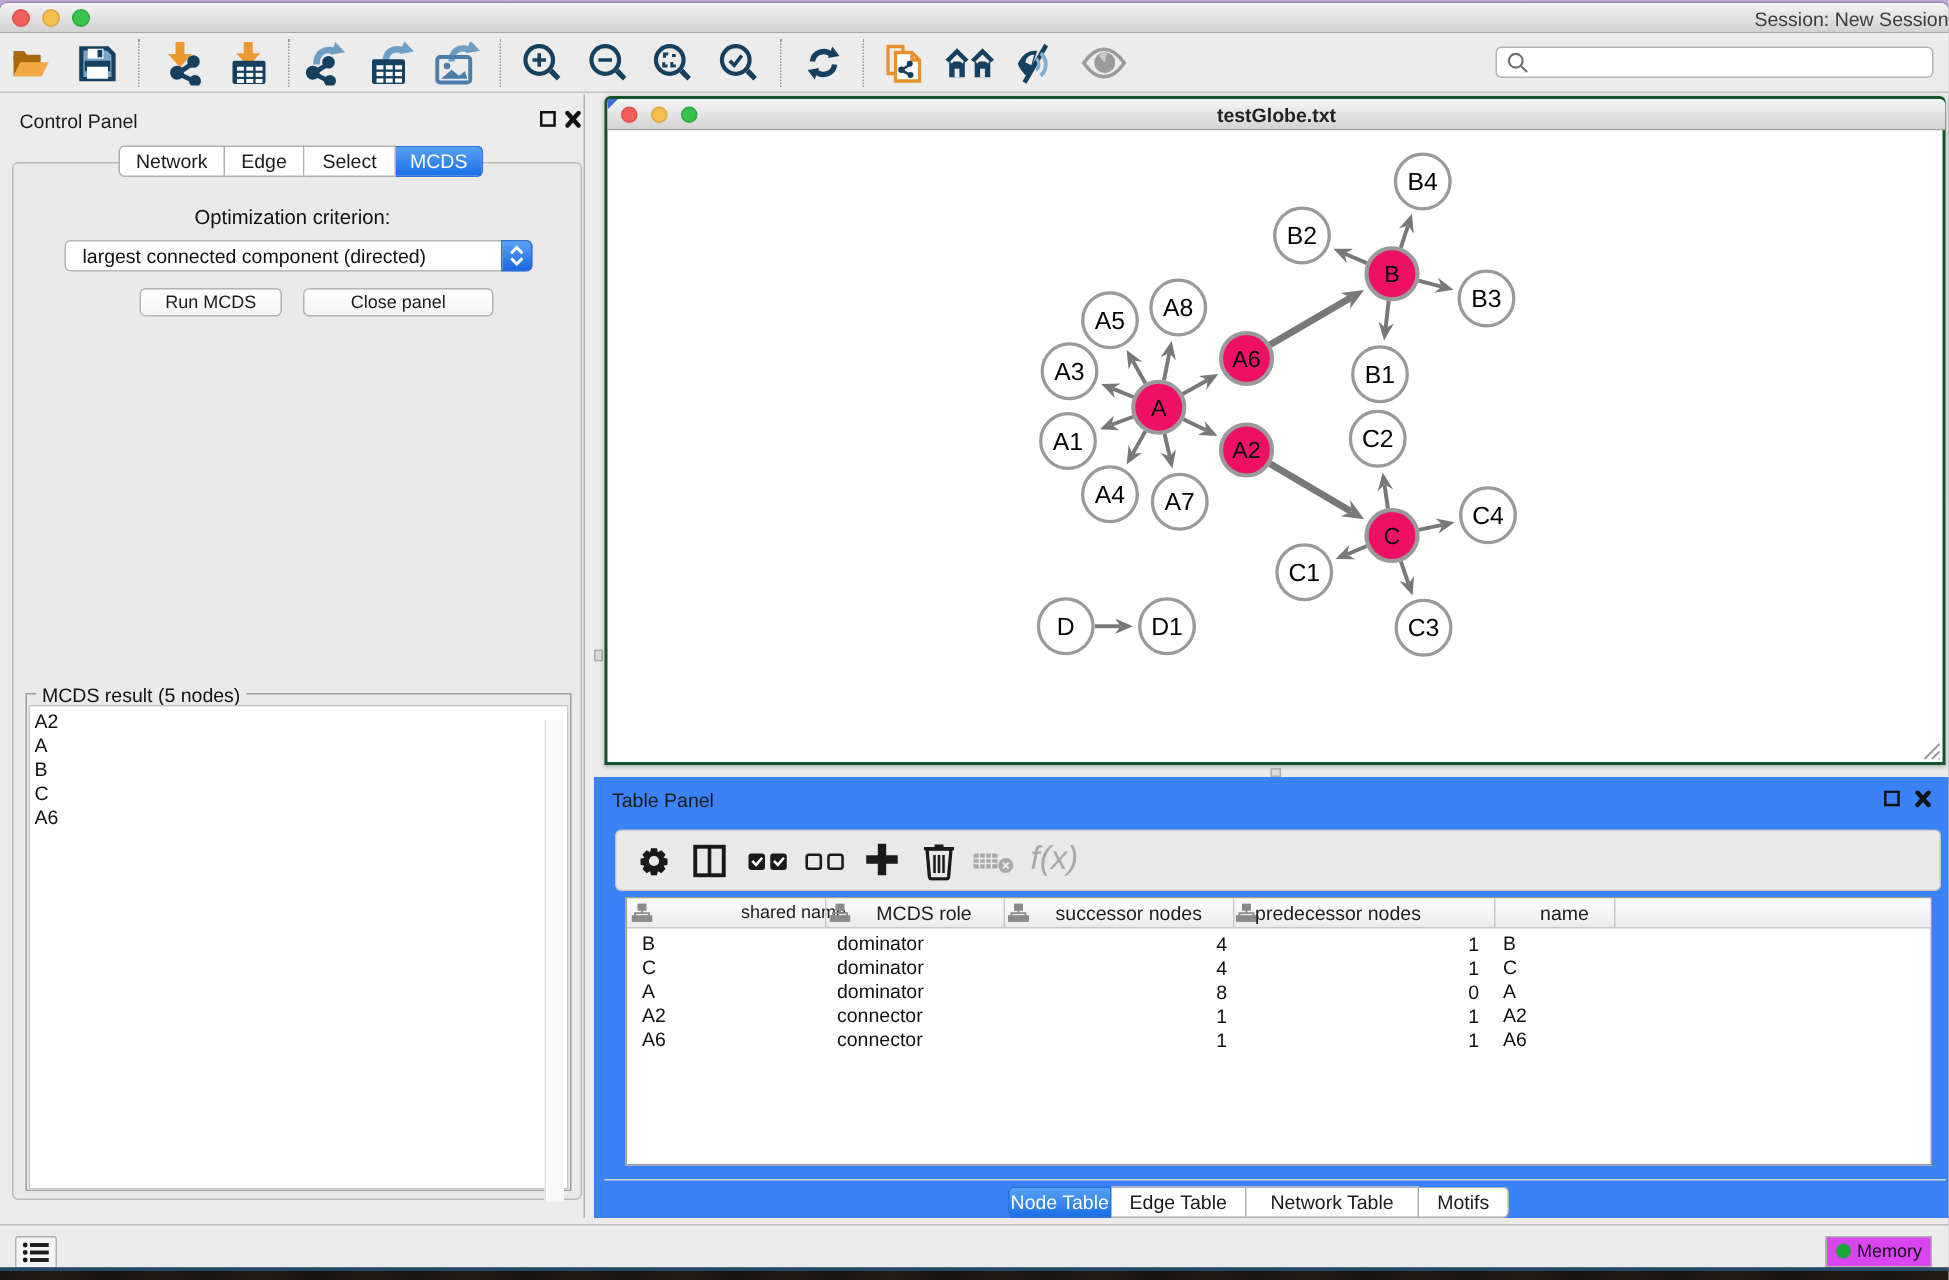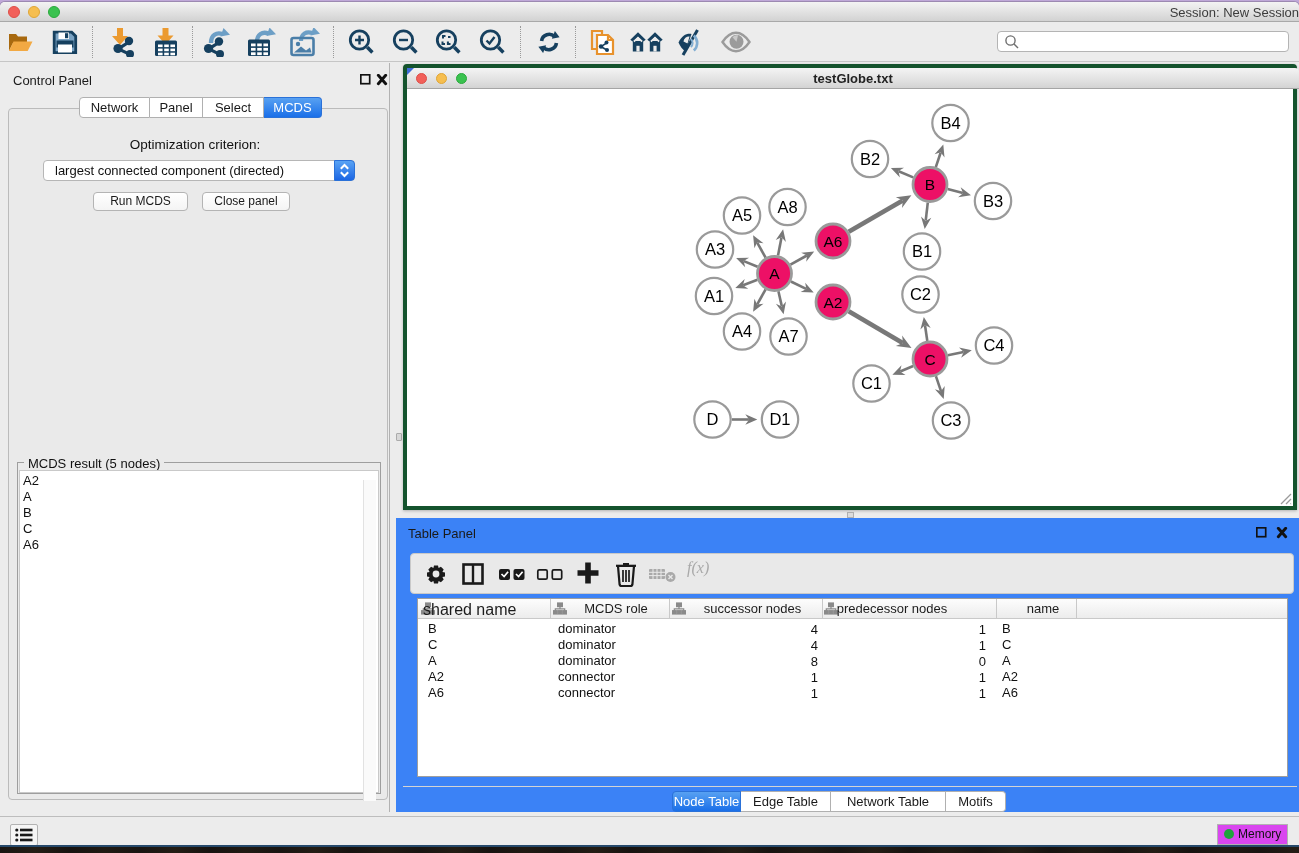--- a/index.html
+++ b/index.html
@@ -244,39 +244,39 @@
 </div>
 <div id="cpanel">
  <div class="hdr">Control Panel</div>
  <svg width="28" height="12" viewBox="0 0 28 12" style="position:absolute;left:360px;top:11px">
   <rect x="0.8" y="0.8" width="8.9" height="8.9" fill="none" stroke="#111" stroke-width="1.7"></rect>
   <path d="M18.3 1.3 L25.7 9.7 M25.7 1.3 L18.3 9.7" stroke="#111" stroke-width="2.9" stroke-linecap="round"></path>
       </svg>
  <div id="cpcontent"></div>
  <div class="tabs" style="left:79px;top:34px">
   <div class="tab first" style="width:71px">Network</div>
-  <div class="tab" style="width:53px">Panel</div>
+  <div class="tab" style="width:53px">Edge</div>
   <div class="tab" style="width:61px">Select</div>
   <div class="tab sel last" style="width:58px">MCDS</div>
  </div>
  <div style="position:absolute;left:0;top:74px;width:390px;text-align:center;font-size:13.5px;color:#111">Optimization criterion:</div>
  <div id="combo">largest connected component (directed)
    <div class="cap"><svg width="19" height="19" viewBox="0 0 19 19">
     <path d="M5.8 7.8 L9.5 4 L13.2 7.8 M5.8 11.2 L9.5 15 L13.2 11.2" stroke="#fff" stroke-width="2" fill="none"></path>
           </svg></div>
  </div>
  <div class="btn" style="left:93px;top:129px;width:95px">Run MCDS</div>
- <div class="btn" style="left:202px;top:129px;width:88px">Close panel</div>
+ <div class="btn" style="left:202px;top:129px;width:127px">Close panel</div>
  <div id="fieldset">
   <div class="legend">MCDS result (5 nodes)</div>
   <div id="mlist">A2<br>A<br>B<br>C<br>A6<div id="mscroll"></div></div>
  </div>
 </div>
 <div style="position:absolute;left:396px;top:431px;width:6px;height:8px;background:#d8d8d8;border:1px solid #ababab;border-radius:1px"></div>
-<div id="netwin" style="position:absolute;left:403px;top:62px;width:894px;height:446px;background:#fff;border:4px solid #14532d;border-radius:4px 4px 0 0;box-shadow:0 1px 3px rgba(0,0,0,.25)">
+<div id="netwin" style="position:absolute;left:403px;top:62px;width:894px;height:446px;background:#fff;border:2px solid #14532d;border-radius:4px 4px 0 0;box-shadow:0 1px 3px rgba(0,0,0,.25)">
  <div style="position:absolute;left:0;top:0;width:892px;height:21px;background:linear-gradient(180deg,#f4f4f4,#dedede 70%,#d3d3d3);border-radius:4px 4px 0 0;border-bottom:1px solid #a5a5a5">
   <div class="tl" style="left:9px;top:5px;width:11px;height:11px;background:#f2605a;border:1px solid #dd4f48"></div>
   <div class="tl" style="left:29px;top:5px;width:11px;height:11px;background:#f6be4f;border:1px solid #e0a636"></div>
   <div class="tl" style="left:49px;top:5px;width:11px;height:11px;background:#3ac24f;border:1px solid #2aa93c"></div>
   <div style="position:absolute;left:0;right:0;top:3px;text-align:center;font-size:13px;font-weight:bold;color:#222">testGlobe.txt</div>
  </div>
  <svg width="7" height="7" viewBox="0 0 7 7" style="position:absolute;left:0;top:0">
         <path d="M0 0 h7 L0 7 Z" fill="#3e6cd8"></path>
       </svg>
 <svg width="892" height="423" style="position:absolute;left:0;top:21px;">
@@ -403,34 +403,34 @@
   <svg width="30" height="26" viewBox="0 0 30 26" style="position:absolute;left:237px;top:7px">
    <g fill="#a9a9a9">
             <rect x="1" y="8" width="16" height="10" rx="1"></rect>
             <g stroke="#e9e9e9" stroke-width="1">
               <path d="M1 11.3 h16 M1 14.6 h16 M5 8 v10 M9 8 v10 M13 8 v10"></path>
             </g>
    <circle cx="22.5" cy="16" r="5"></circle>
             <path d="M20.5 14 l4 4 M24.5 14 l-4 4" stroke="#e9e9e9" stroke-width="1.4"></path>
           </g>
         </svg>
-  <div style="position:absolute;left:276px;top:5px;font-family:Liberation Serif, serif;font-style:italic;font-size:16px;color:#a9a9a9">f(x)</div>
+  <div style="position:absolute;left:276px;top:5px;font-family:Liberation Sans, sans-serif;font-style:italic;font-size:22px;color:#a9a9a9">f(x)</div>
  </div>
  <div style="position:absolute;left:21px;top:80px;width:871px;height:179px;background:#fff;border:1px solid #9e9e9e">
 <div style="position:absolute;left:0;top:0;width:869px;height:20px;background:linear-gradient(180deg,#fdfdfd,#ececec);border-bottom:1px solid #c9c9c9">
           <svg width="14" height="13" viewBox="0 0 14 13" style="position:absolute;top:3px;left:3px">
             <g fill="none" stroke="#8a8a8a" stroke-width="1.2">
               <rect x="4.6" y="1" width="4.8" height="3.6" fill="#8a8a8a"></rect>
               <path d="M7 4.6 v2.2 M2.3 9 v-2.2 h9.4 V9"></path>
               <rect x="0.6" y="8.7" width="3.6" height="3.3" fill="#8a8a8a"></rect>
               <rect x="5.2" y="8.7" width="3.6" height="3.3" fill="#8a8a8a"></rect>
               <rect x="9.8" y="8.7" width="3.6" height="3.3" fill="#8a8a8a"></rect>
             </g>
           </svg>
-          <div style="position:absolute;left:5px;top:2px;width:114px;text-align:left;font-size:16px;color:#1c1c1c">shared name</div>
+          <div style="position:absolute;left:32px;top:2px;width:114px;text-align:right;font-size:12px;color:#1c1c1c">shared name</div>
           <div style="position:absolute;left:132px;top:0;width:1px;height:20px;background:#c9c9c9"></div>
           <svg width="14" height="13" viewBox="0 0 14 13" style="position:absolute;top:3px;left:135px">
             <g fill="none" stroke="#8a8a8a" stroke-width="1.2">
               <rect x="4.6" y="1" width="4.8" height="3.6" fill="#8a8a8a"></rect>
               <path d="M7 4.6 v2.2 M2.3 9 v-2.2 h9.4 V9"></path>
               <rect x="0.6" y="8.7" width="3.6" height="3.3" fill="#8a8a8a"></rect>
               <rect x="5.2" y="8.7" width="3.6" height="3.3" fill="#8a8a8a"></rect>
               <rect x="9.8" y="8.7" width="3.6" height="3.3" fill="#8a8a8a"></rect>
             </g>
           </svg>

